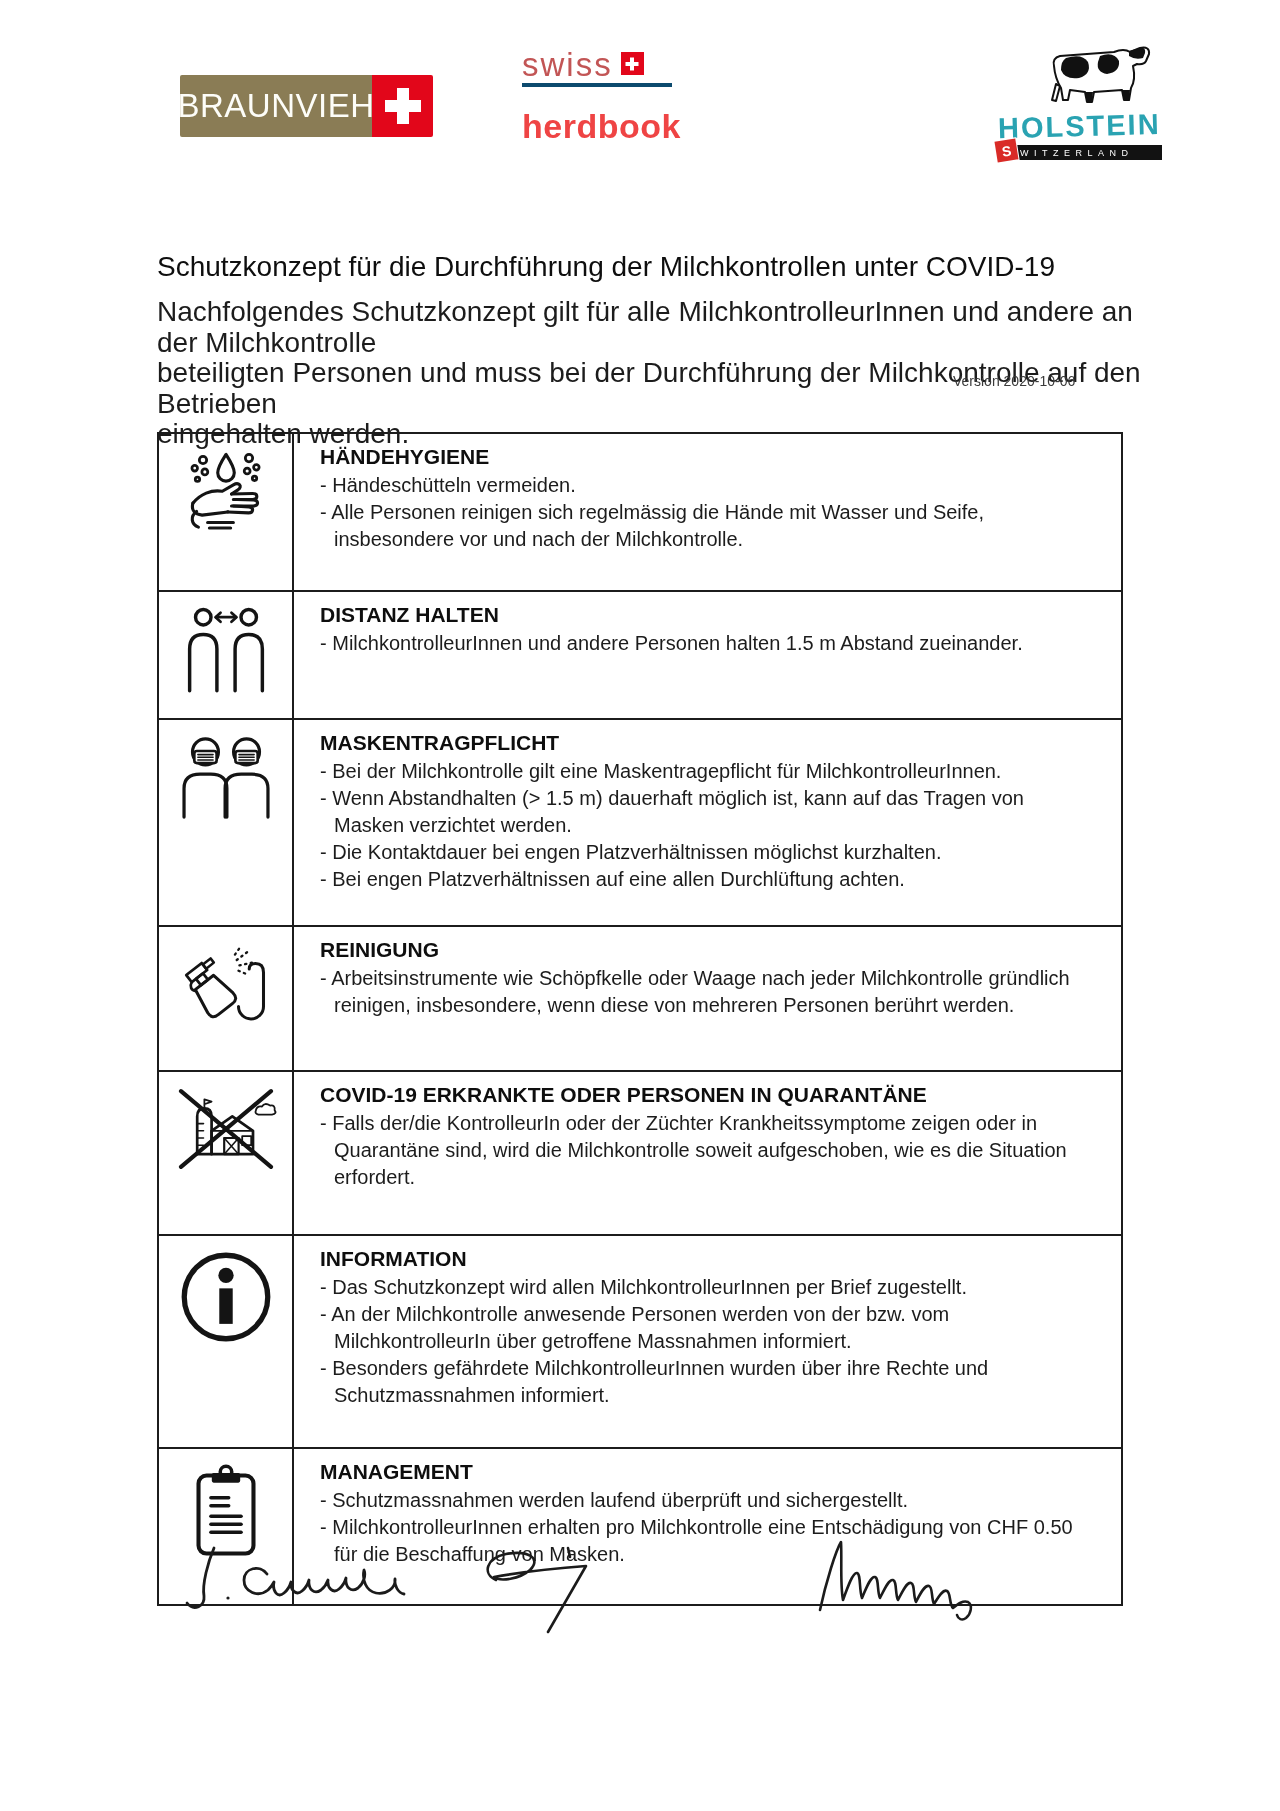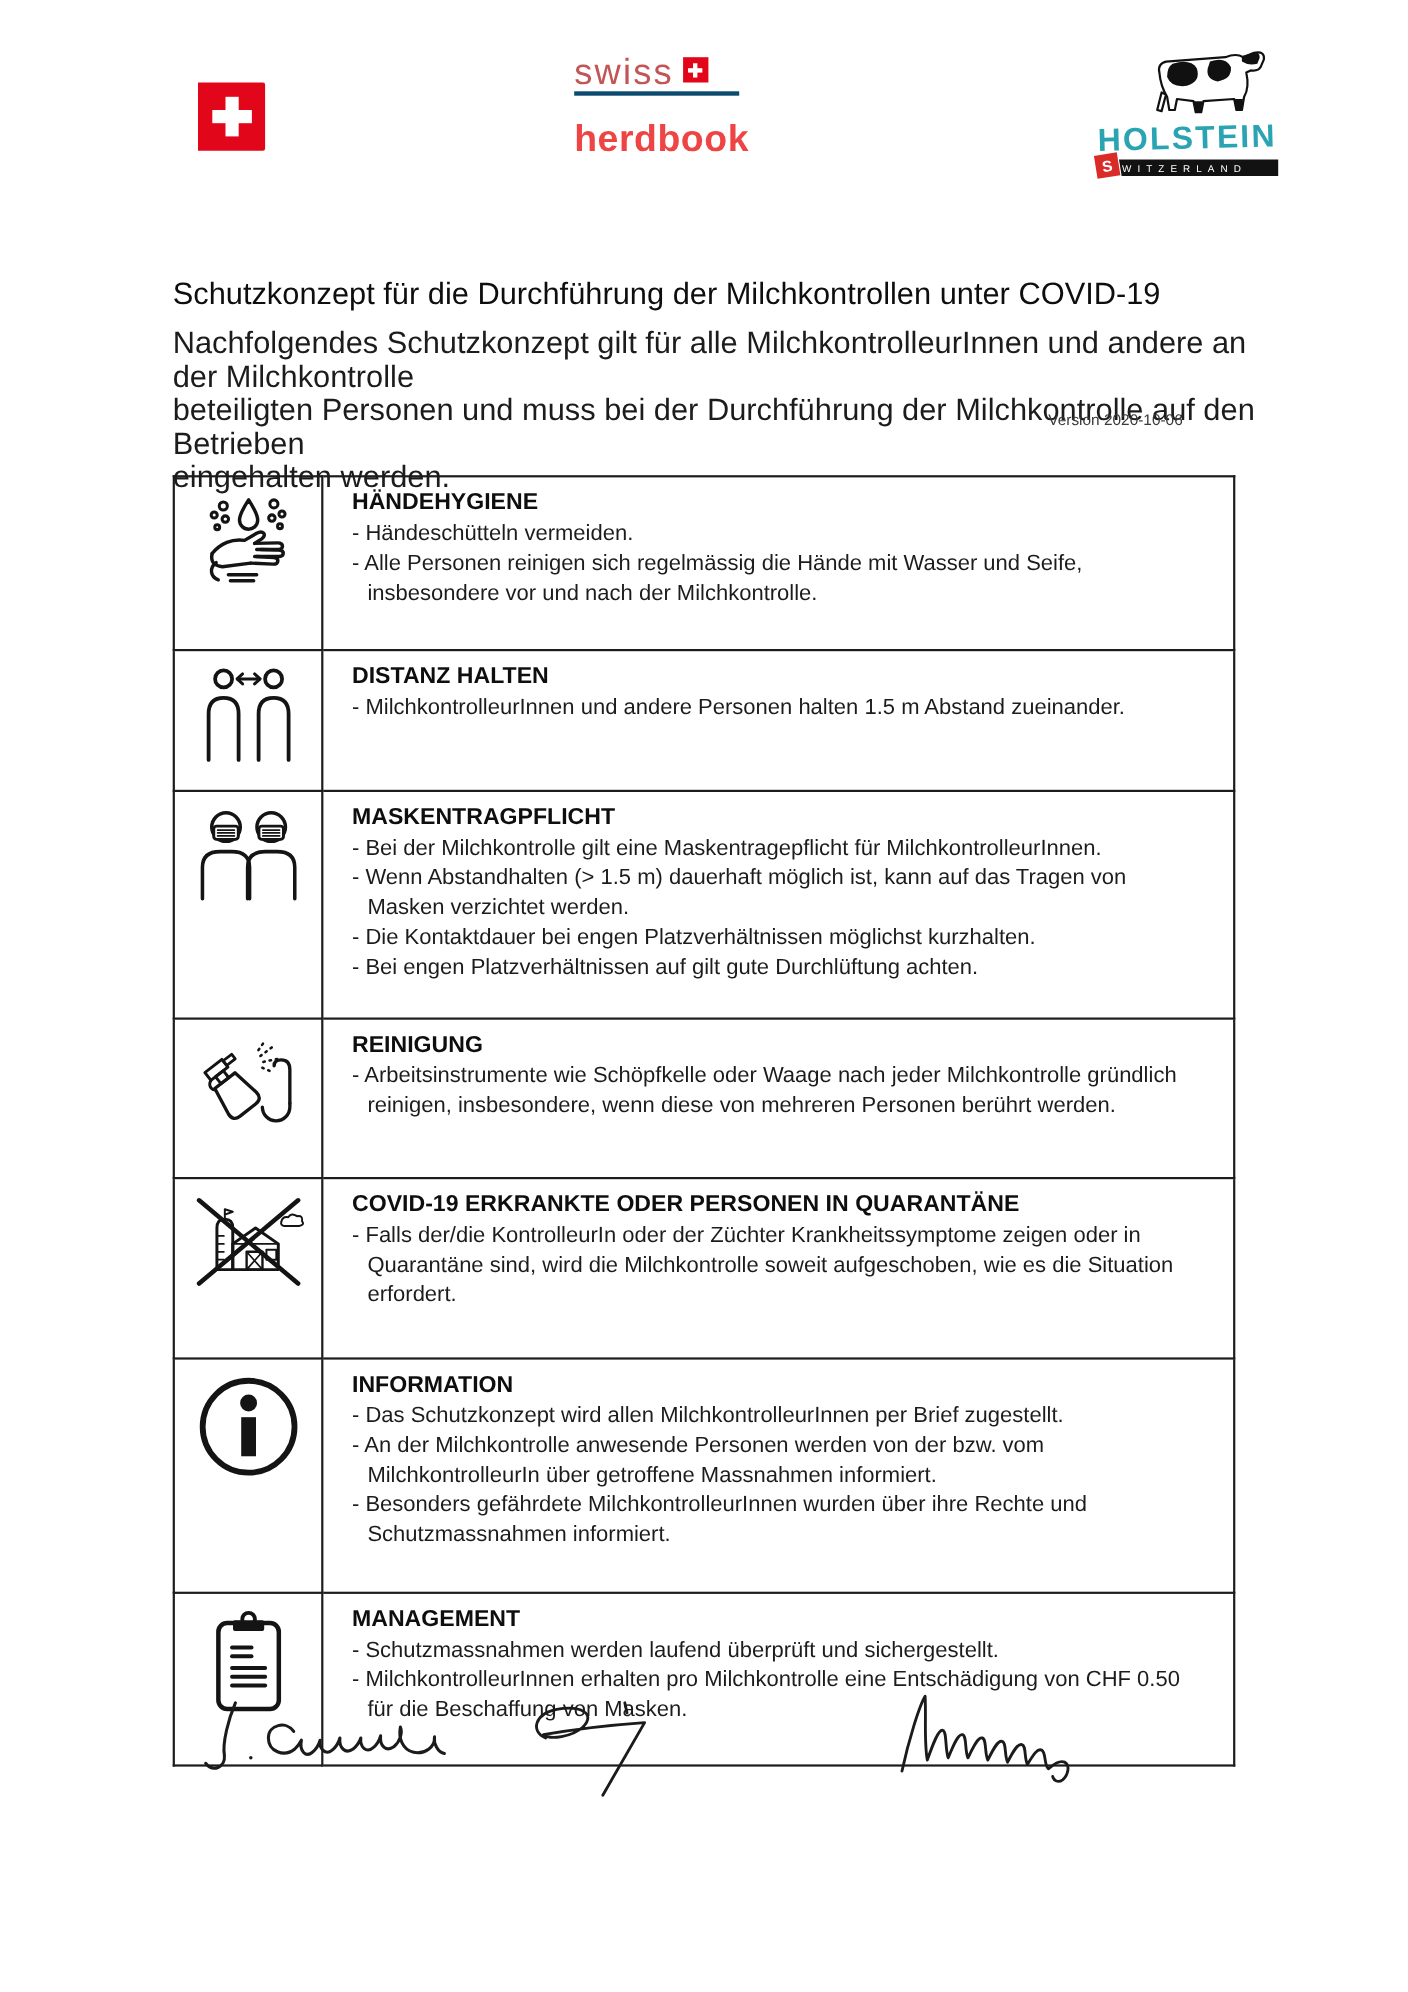--- a/index.html
+++ b/index.html
@@ -84,20 +84,21 @@
   
   .sig{position:absolute;}
   .sig svg{stroke:#1b1b1b;fill:none;stroke-linecap:round;stroke-linejoin:round;}
 </style>
 </head>
 <body>
 
 <div class="page">
 
   <div class="logo-braunvieh">
+    <div class="bv-box">BRAUNVIEH</div>
     <div class="bv-cross"></div>
   </div>
 
   <div class="logo-shb">
     <div class="shb-top">
       <span class="shb-swiss">swiss</span>
       <span class="shb-flag"></span>
     </div>
     <div class="shb-herdbook">herdbook</div>
   </div>
@@ -201,21 +202,21 @@
           <path d="M55 94 V62 Q55 46 73 46 H85 Q103 46 103 62 V94"></path>
         </svg>
       </td>
       <td class="text-cell">
         <p class="rule-title">MASKENTRAGPFLICHT</p>
         <ul class="rule-items">
               <li>Bei der Milchkontrolle gilt eine Maskentragepflicht für MilchkontrolleurInnen.</li>
               <li>Wenn Abstandhalten (&gt; 1.5 m) dauerhaft möglich ist, kann auf das Tragen von
 Masken verzichtet werden.</li>
               <li>Die Kontaktdauer bei engen Platzverhältnissen möglichst kurzhalten.</li>
-              <li>Bei engen Platzverhältnissen auf gilt gute Durchlüftung achten.</li>
+              <li>Bei engen Platzverhältnissen auf eine allen Durchlüftung achten.</li>
             </ul>
       </td>
     </tr>
     <tr>
       <td class="icon-cell">
         <svg class="rule-icon" width="100" height="90" viewBox="0 0 112 100" stroke-width="3.4">
           <g transform="rotate(-38 38 55)">
             <path d="M25 45 H51 L56 74 Q57 83 48 83 H28 Q19 83 20 74 Z"></path>
             <path d="M33 36 H43 V45 H33 Z" stroke-width="3"></path>
             <path d="M27 26 H49 V36 H27 Z" stroke-width="3"></path>

